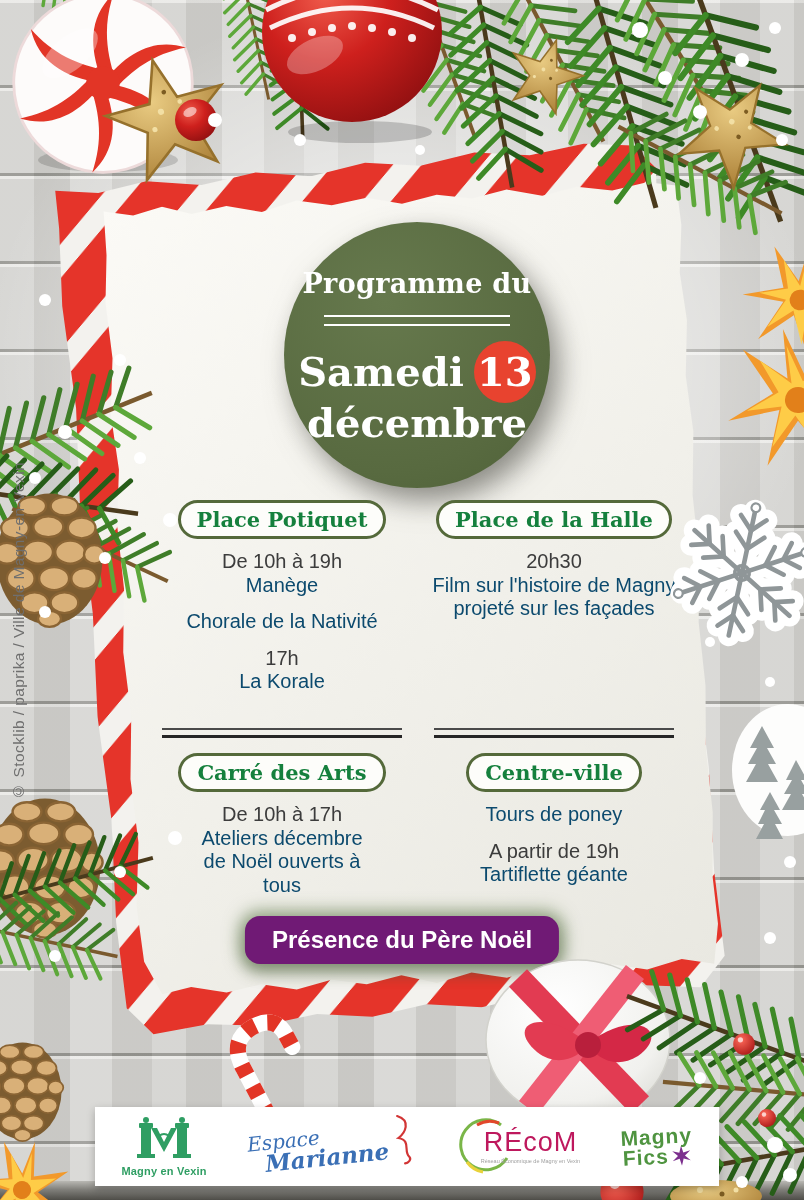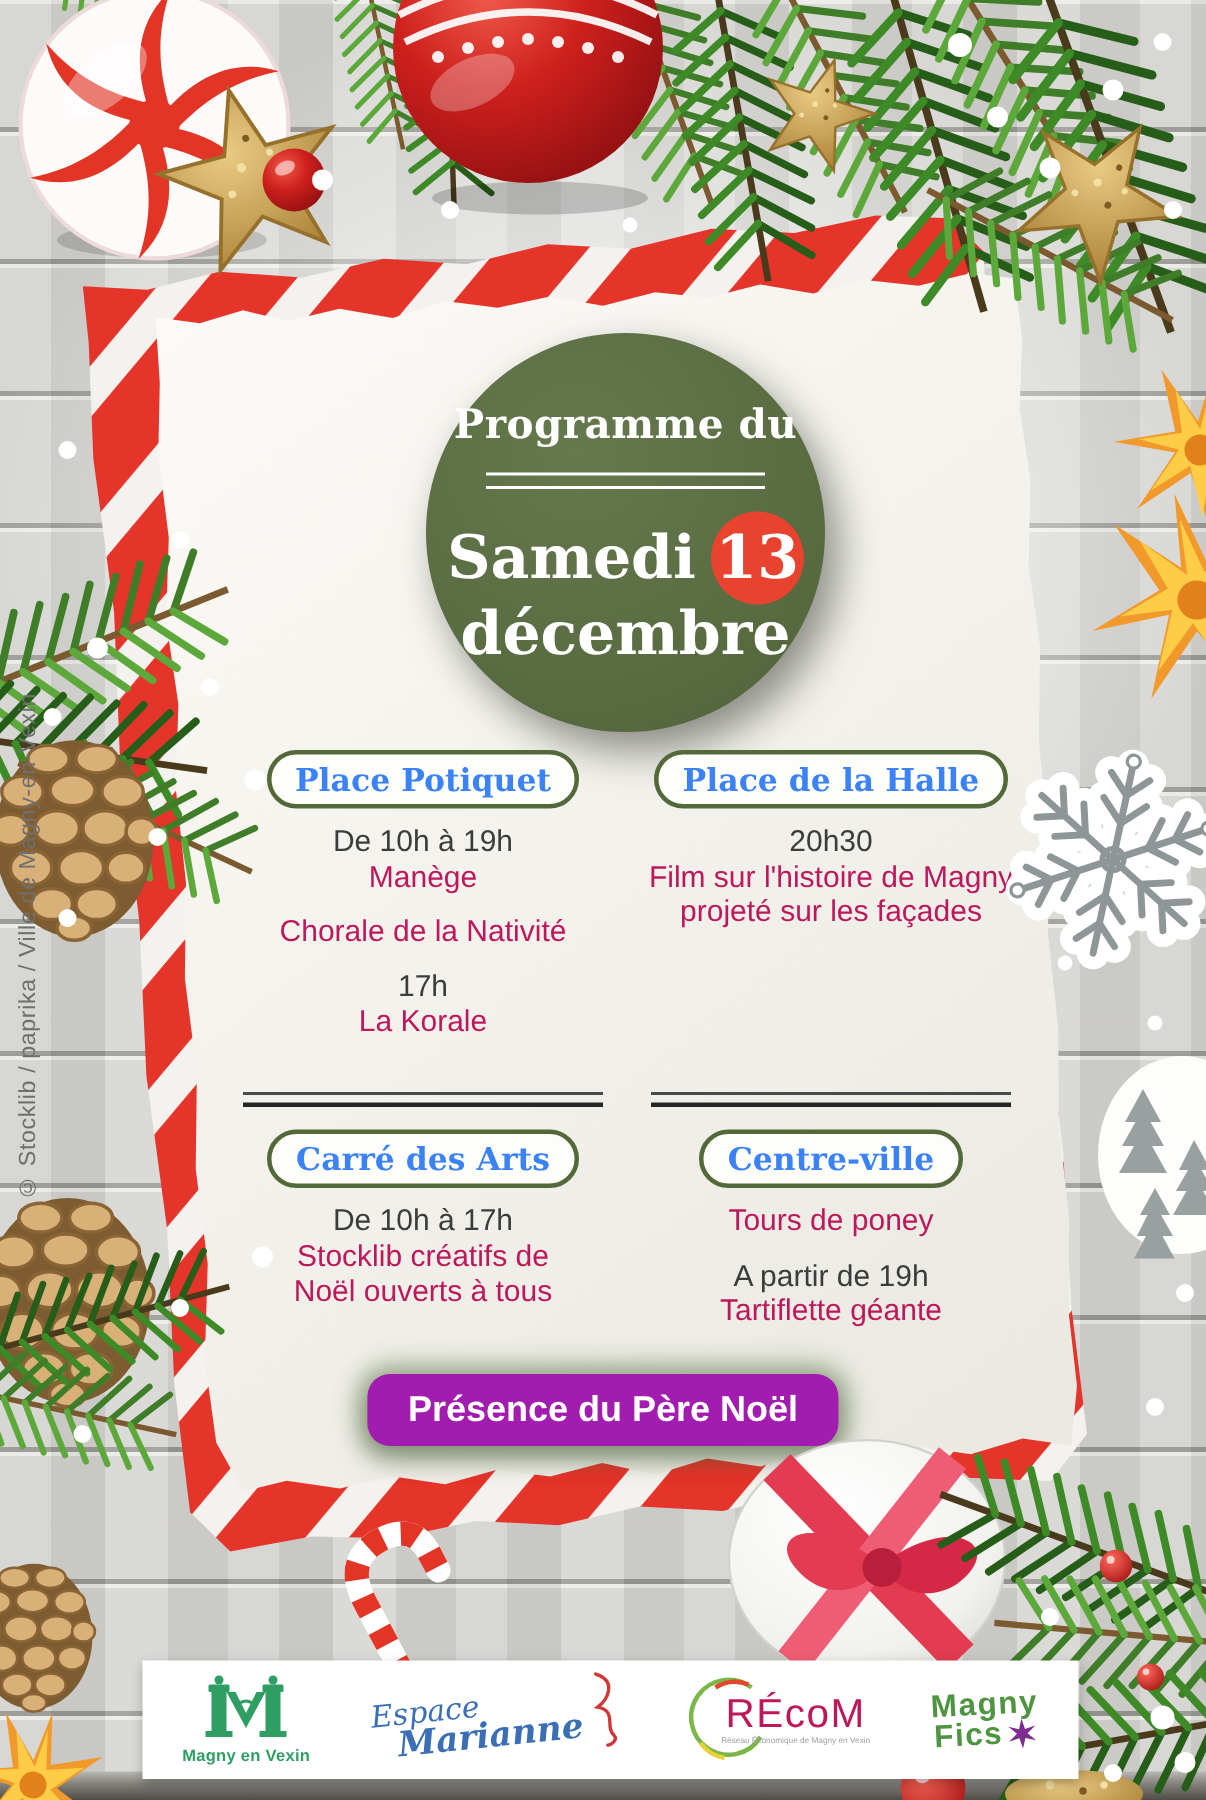--- a/index.html
+++ b/index.html
@@ -36,29 +36,29 @@
   .badge .t1,.badge .t2{font-size:27px;line-height:1.28;letter-spacing:.3px;}
   .badge .rule{width:186px;height:7px;border-top:2.5px solid #fff;border-bottom:2.5px solid #fff;margin:13px 0 15px;}
   .badge .dayrow{display:flex;align-items:center;gap:10px;font-size:40px;line-height:1;}
   .badge .daynum{width:62px;height:62px;border-radius:50%;background:#e8432f;display:flex;
     align-items:center;justify-content:center;font-size:40px;}
   .badge .month{font-size:40px;line-height:1;}
   .sections{position:absolute;left:160px;top:500px;width:516px;display:flex;gap:28px;}
   .col{width:244px;text-align:center;}
   .block-a{height:228px;}
   .pill{display:inline-block;border:3.5px solid #54693a;border-radius:26px;background:#fdfdfa;
-    color:#3b82f6;font-family:"DejaVu Serif",serif;font-weight:bold;font-size:21px;
+    color:#15803d;font-family:"DejaVu Serif",serif;font-weight:bold;font-size:21px;
     padding:5px 16px;line-height:1.1;margin-bottom:11px;}
   .ev{margin-bottom:13px;font-weight:normal;font-size:20px;line-height:1.18;}
   .ev .t{color:#3c3c3c;}
-  .ev .a{color:#be185d;}
+  .ev .a{color:#0c4a6e;}
   .ev .a.narrow{max-width:178px;margin:0 auto;}
   .divider{height:5px;border-top:2px solid #4a4a4a;border-bottom:3px solid #262626;margin:0 2px 15px;}
   .banner{position:absolute;left:50%;top:916px;transform:translateX(-50%);z-index:4;
-    background:#a21caf;border-radius:15px;padding:10px 27px;color:#fff;font-weight:bold;
+    background:#701a75;border-radius:15px;padding:10px 27px;color:#fff;font-weight:bold;
     font-size:24px;white-space:nowrap;
     box-shadow:0 0 16px 6px rgba(86,114,64,.55),0 8px 16px rgba(40,50,30,.35);}
   .credit{position:absolute;left:10px;bottom:400px;z-index:7;writing-mode:vertical-rl;
     transform:rotate(180deg);font-size:15.5px;color:#6f6f6f;letter-spacing:.4px;}
   
   svg.decor{position:absolute;inset:0;z-index:5;pointer-events:none;}
   
   .logobar{position:absolute;left:95px;top:1107px;width:612px;height:79px;background:#fff;z-index:6;
     box-shadow:0 3px 8px rgba(0,0,0,.25);display:flex;align-items:center;justify-content:space-around;padding:0 6px;}
   .logo{display:flex;flex-direction:column;align-items:center;justify-content:center;}
@@ -107,21 +107,21 @@
           </div>
         <div class="ev">
             <div class="t">17h</div>
             <div class="a">La Korale</div>
           </div>
       </div>
       <div class="divider"></div>
       <div class="pill">Carré des Arts</div>
       <div class="ev">
           <div class="t">De 10h à 17h</div>
-          <div class="a narrow">Stocklib créatifs de Noël ouverts à tous</div>
+          <div class="a narrow">Ateliers décembre de Noël ouverts à tous</div>
         </div>
     </div>
     <div class="col">
       <div class="block-a">
         <div class="pill">Place de la Halle</div>
         <div class="ev">
             <div class="t">20h30</div>
             <div class="a">Film sur l'histoire de Magny projeté sur les façades</div>
           </div>
       </div>

